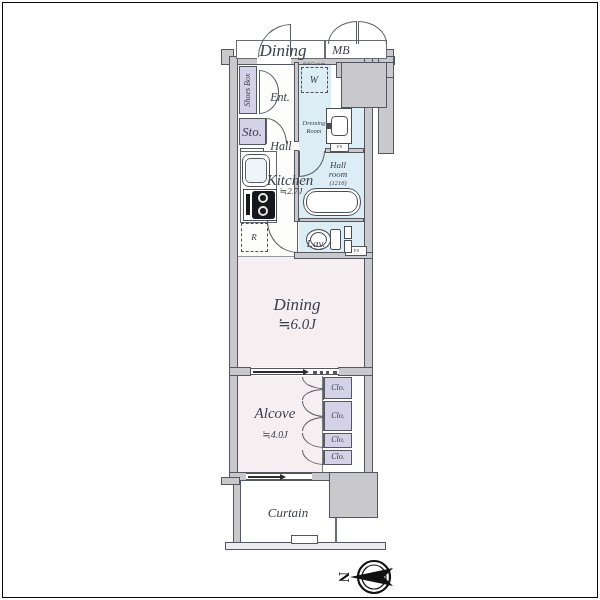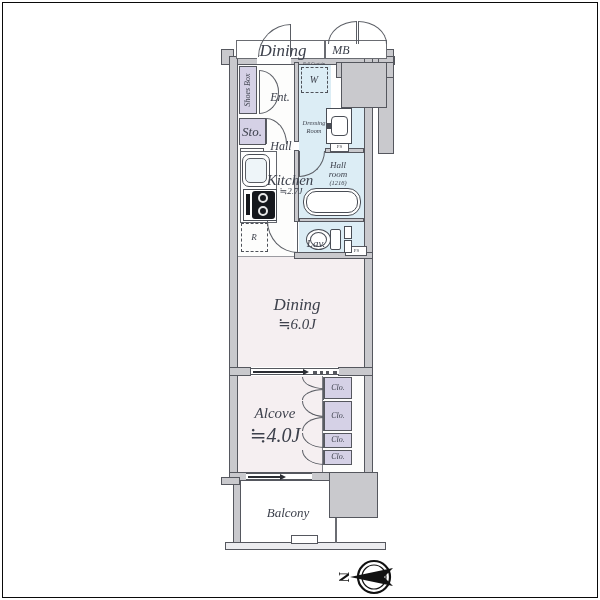--- a/index.html
+++ b/index.html
@@ -164,20 +164,20 @@
   <div class="lbl" style="left:290px;top:180px;font-size:15px;">Kitchen</div>
   <div class="lbl" style="left:291px;top:191px;font-size:9px;">≒2.7J</div>
   <div class="lbl" style="left:338px;top:165px;font-size:9px;">Hall</div>
   <div class="lbl" style="left:338px;top:174px;font-size:9px;">room</div>
   <div class="lbl" style="left:338px;top:183px;font-size:8px;transform:translate(-50%,-50%) scale(.8);">(1216)</div>
   <div class="lbl" style="left:316px;top:243px;font-size:11px;">Lav.</div>
   <div class="lbl" style="left:254px;top:237px;font-size:9px;">R</div>
   <div class="lbl" style="left:297px;top:304px;font-size:17px;">Dining</div>
   <div class="lbl" style="left:297px;top:324px;font-size:15px;">≒6.0J</div>
   <div class="lbl" style="left:275px;top:413px;font-size:15px;">Alcove</div>
-  <div class="lbl" style="left:275px;top:435px;font-size:20px;">≒4.0J</div>
+  <div class="lbl" style="left:275px;top:435px;font-size:10px;">≒4.0J</div>
   <div class="lbl" style="left:338px;top:388px;font-size:8px;">Clo.</div>
   <div class="lbl" style="left:338px;top:416px;font-size:8px;">Clo.</div>
   <div class="lbl" style="left:338px;top:440px;font-size:8px;">Clo.</div>
   <div class="lbl" style="left:338px;top:457px;font-size:8px;">Clo.</div>
-  <div class="lbl" style="left:288px;top:512px;font-size:13px;">Balcony</div>
+  <div class="lbl" style="left:288px;top:512px;font-size:13px;">Curtain</div>
   <div class="lbl" style="left:343px;top:577px;font-size:14px;font-weight:bold;font-style:normal;color:#111;transform:translate(-50%,-50%) rotate(90deg);">N</div>
 </div>
 
 </body></html>

